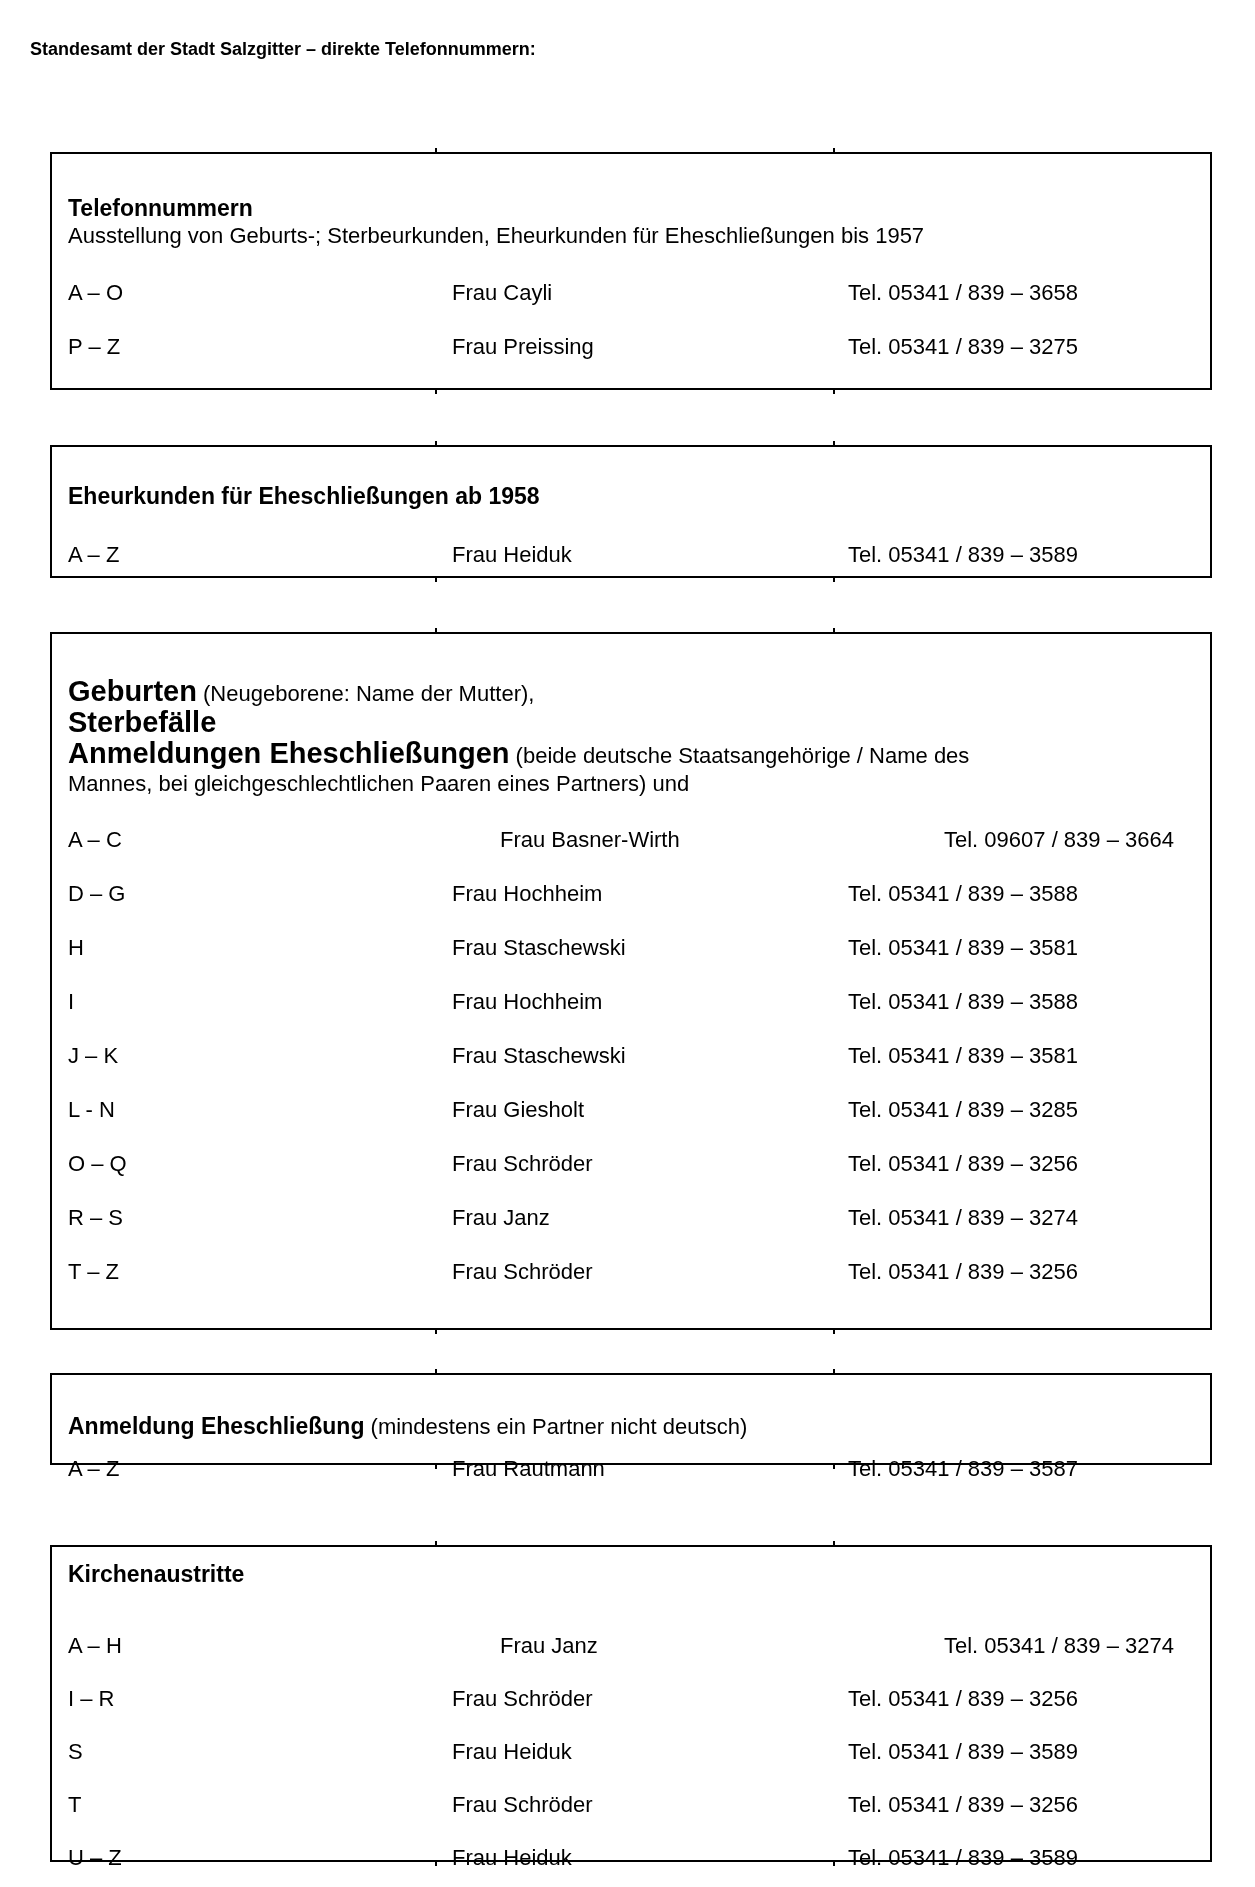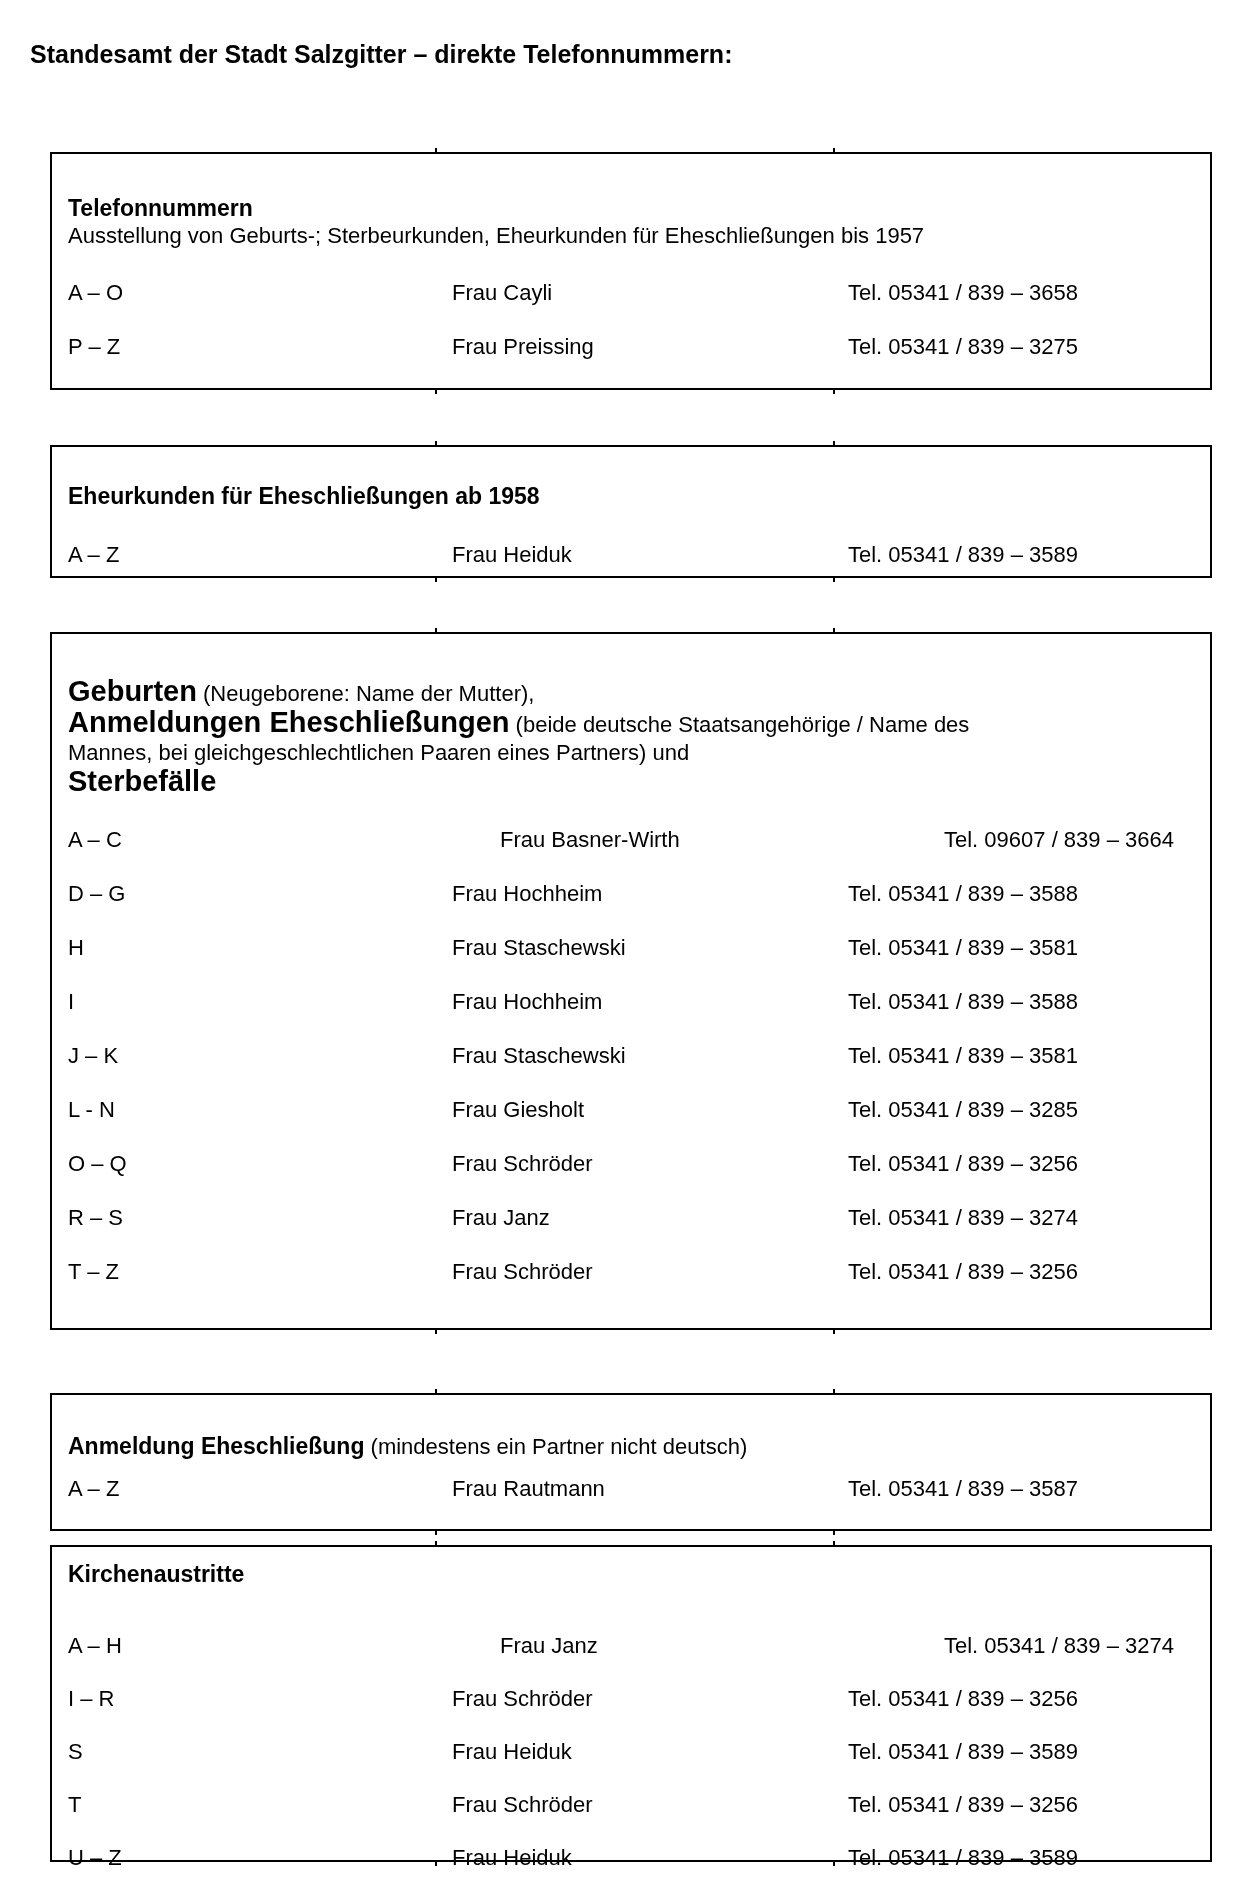--- a/index.html
+++ b/index.html
@@ -3,37 +3,37 @@
 <meta charset="utf-8">
 <style>
   html,body{margin:0;padding:0;}
   body{
     width:1255px;height:1887px;position:relative;
     background:#ffffff;color:#000000;
     font-family:"Liberation Sans", sans-serif;
   }
   .title{
     position:absolute;left:30px;top:22px;
-    font-size:25px;font-weight:bold;line-height:30px;white-space:nowrap;
+    font-size:18px;font-weight:bold;line-height:30px;white-space:nowrap;
   }
   .box{
     position:absolute;left:50px;width:1162px;box-sizing:border-box;
     border:2px solid #000;padding-left:16px;padding-right:16px;
     font-size:22px;line-height:28px;
   }
   .box h2{margin:0;font-size:23px;line-height:28px;font-weight:bold;}
   .box h2 .note{font-weight:normal;font-size:22px;}
   .box p{margin:0;font-size:22px;line-height:28px;}
   .hline b{font-size:29px;}
   .row{display:grid;grid-template-columns:384px 396px 1fr;margin-top:26px;}
   .row span{display:block;white-space:nowrap;}
   .b1{top:152px;height:238px;padding-top:40px;}
   .b2{top:445px;height:133px;padding-top:35px;}
   .b3{top:632px;height:698px;padding-top:43px;}
-  .b4{top:1373px;height:138px;padding-top:37px;margin-top:20px;}
+  .b4{top:1373px;height:92px;padding-top:37px;}
   .b5{top:1545px;height:317px;padding-top:13px;}
   .mt19{margin-top:19px;}
   .mt22{margin-top:22px;}
   .mt14{margin-top:14px;}
   .mt28{margin-top:28px;gap:48px;}
   .mt29{margin-top:29px;}
   .mt31{margin-top:31px;}
   .b5 .row{margin-top:25px;}
   .b5 .row.mt28{margin-top:44px;}
   .tick{position:absolute;width:2px;height:6px;background:#000;font-style:normal;}
@@ -78,22 +78,22 @@
     <span>Tel. 05341 / 839 – 3589</span>
   </div>
 </section>
 
 <section class="box b3">
   <i class="tick t l"></i>
   <i class="tick t r"></i>
   <i class="tick b l"></i>
   <i class="tick b r"></i>
   <p class="hline"><b>Geburten</b><span> (Neugeborene: Name der Mutter),</span></p>
+  <p class="hline mt22"><b>Sterbefälle</b></p>
   <p class="hline mt19"><b>Anmeldungen Eheschließungen</b><span> (beide deutsche Staatsangehörige / Name des</span><br><span>Mannes, bei gleichgeschlechtlichen Paaren eines Partners) und</span></p>
-  <p class="hline mt22"><b>Sterbefälle</b></p>
   <div class="row mt28">
     <span>A – C</span>
     <span>Frau Basner-Wirth</span>
     <span>Tel. 09607 / 839 – 3664</span>
   </div>
   <div class="row">
     <span>D – G</span>
     <span>Frau Hochheim</span>
     <span>Tel. 05341 / 839 – 3588</span>
   </div>

